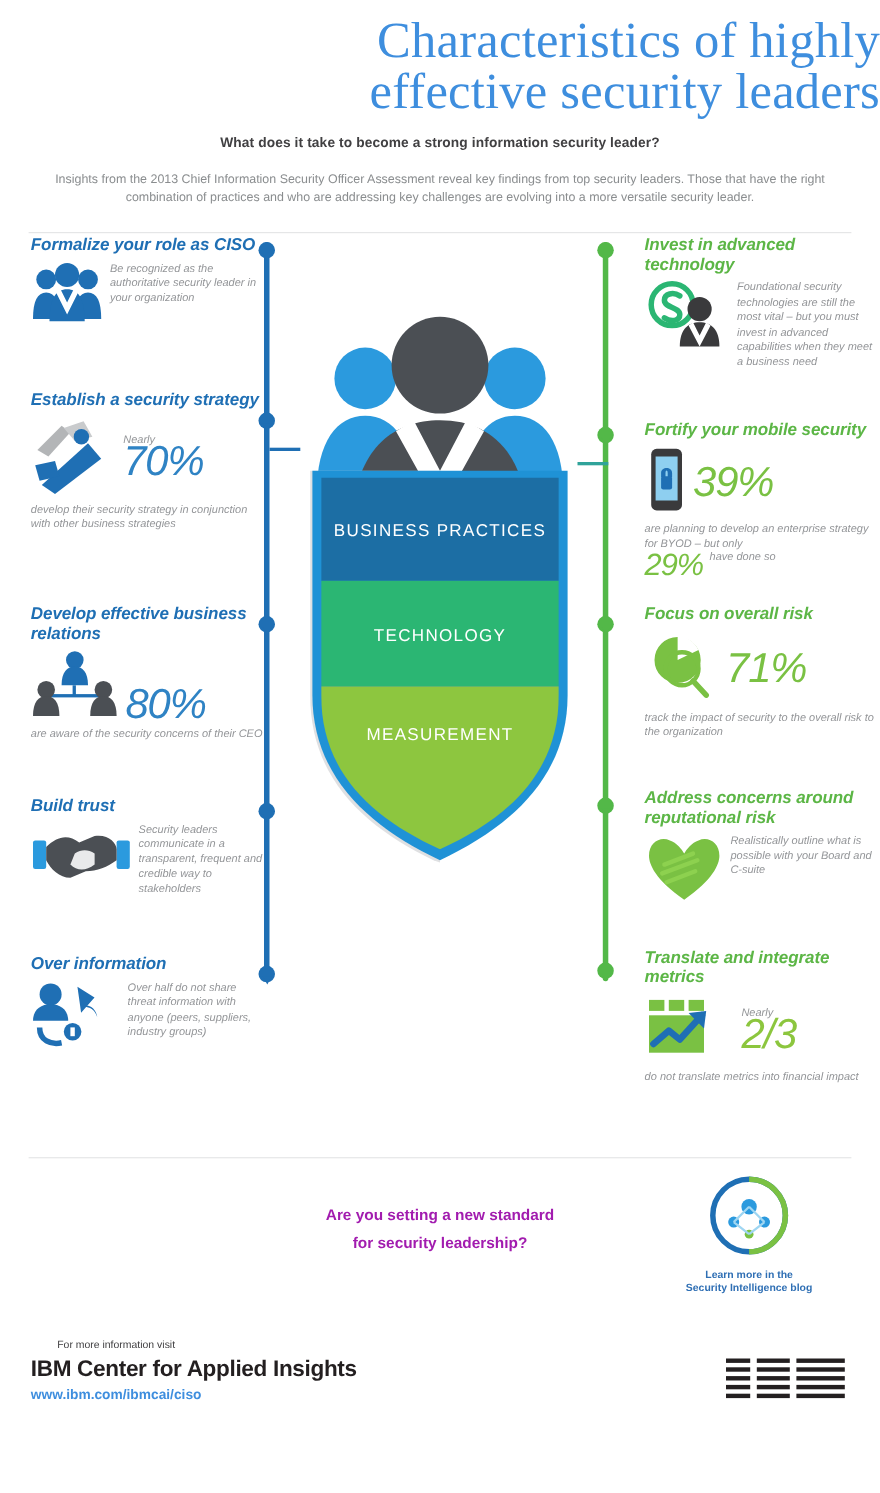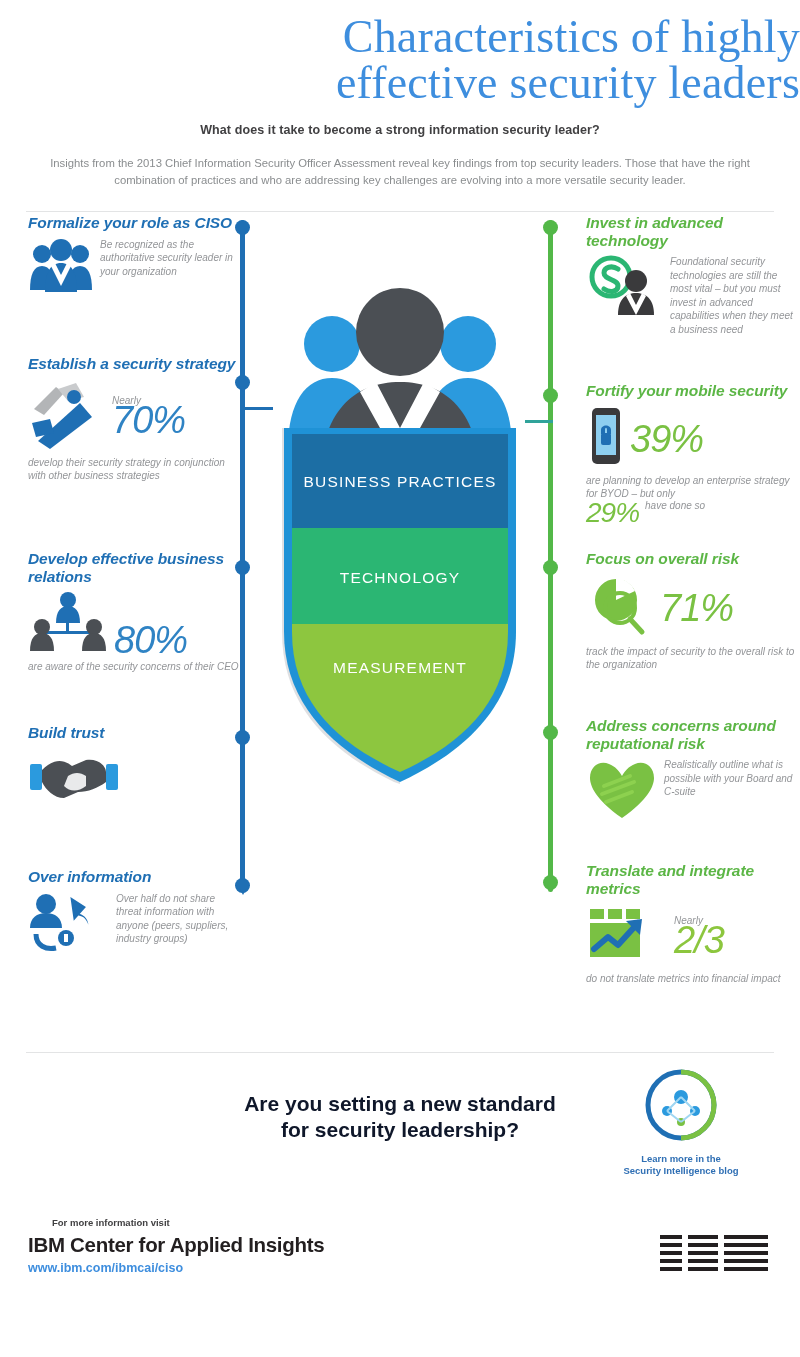--- a/index.html
+++ b/index.html
@@ -78,32 +78,32 @@
   .tight{margin-top:3px;}
 
   
   .center{position:absolute;left:258px;top:20px;width:284px;height:740px;}
 
   
   .ftrule{width:748px;height:1px;background:#e3e4e5;margin:0 auto;}
   .cta{position:relative;height:150px;}
   .cta-mid{
     position:absolute;left:50%;transform:translateX(-50%);top:38px;width:420px;
-    text-align:center;font-size:21px;line-height:26px;color:#0f172a;font-weight:bold;
+    text-align:center;font-size:14px;line-height:26px;color:#a21caf;font-weight:bold;
   }
   .cta-side{position:absolute;width:190px;text-align:center;top:14px;}
   .cta-left{left:24px;}
   .cta-right{left:586px;}
   .cta-cap{margin-top:4px;font-size:9.5px;line-height:12px;font-weight:bold;}
   .cap-blue{color:#2f6fb4;}
   .cap-green{color:#2f6fb4;}
 
   
   .ibm{position:relative;height:110px;padding-top:10px;}
-  .ibm .small{position:absolute;left:28px;top:14px;font-size:9.5px;font-weight:bold;color:#414042;padding-left:24px;}
+  .ibm .small{position:absolute;left:28px;top:14px;font-size:9.5px;font-weight:normal;color:#414042;padding-left:24px;}
   .ibm .big{position:absolute;left:28px;top:30px;font-size:20.5px;font-weight:bold;color:#231f20;letter-spacing:-.3px;}
   .ibm .big .thin{font-weight:bold;}
   .ibm .url{position:absolute;left:28px;top:58px;font-size:12.5px;font-weight:bold;color:#3e8ede;}
   .ibm-logo{position:absolute;right:28px;top:30px;}
 </style>
 </head>
 <body>
 
 <div class="page">
 
@@ -262,20 +262,21 @@
         <h3>Build trust</h3>
         <div class="rowflex">
           <span class="icon">
             <svg width="92" height="56" viewBox="0 0 92 56">
               <rect x="2" y="16" width="12" height="26" rx="2" fill="#2b9ade"></rect>
               <rect x="78" y="16" width="12" height="26" rx="2" fill="#2b9ade"></rect>
               <path d="M14 22 C24 12 34 10 44 18 L58 12 C70 10 78 18 78 24 L78 34 C70 40 60 44 50 44 L36 50 C26 50 18 42 14 34 Z" fill="#4b4f54"></path>
               <path d="M40 28 C46 24 52 24 58 28 L58 38 C50 44 42 44 36 38 Z" fill="#e9eaeb"></path>
             </svg>
           </span>
+          <span class="body">Security leaders communicate in a transparent, frequent and credible way to stakeholders</span>
         </div>
       </div>
 
       <div class="card" style="top:656px">
         <h3>Over information</h3>
         <div class="rowflex">
           <span class="icon">
             <svg width="82" height="62" viewBox="0 0 82 62">
               <circle cx="18" cy="12" r="10" fill="#1f6fb4"></circle>
               <path d="M2 36 C2 26 9 21 18 21 C27 21 34 26 34 36 Z" fill="#1f6fb4"></path>

